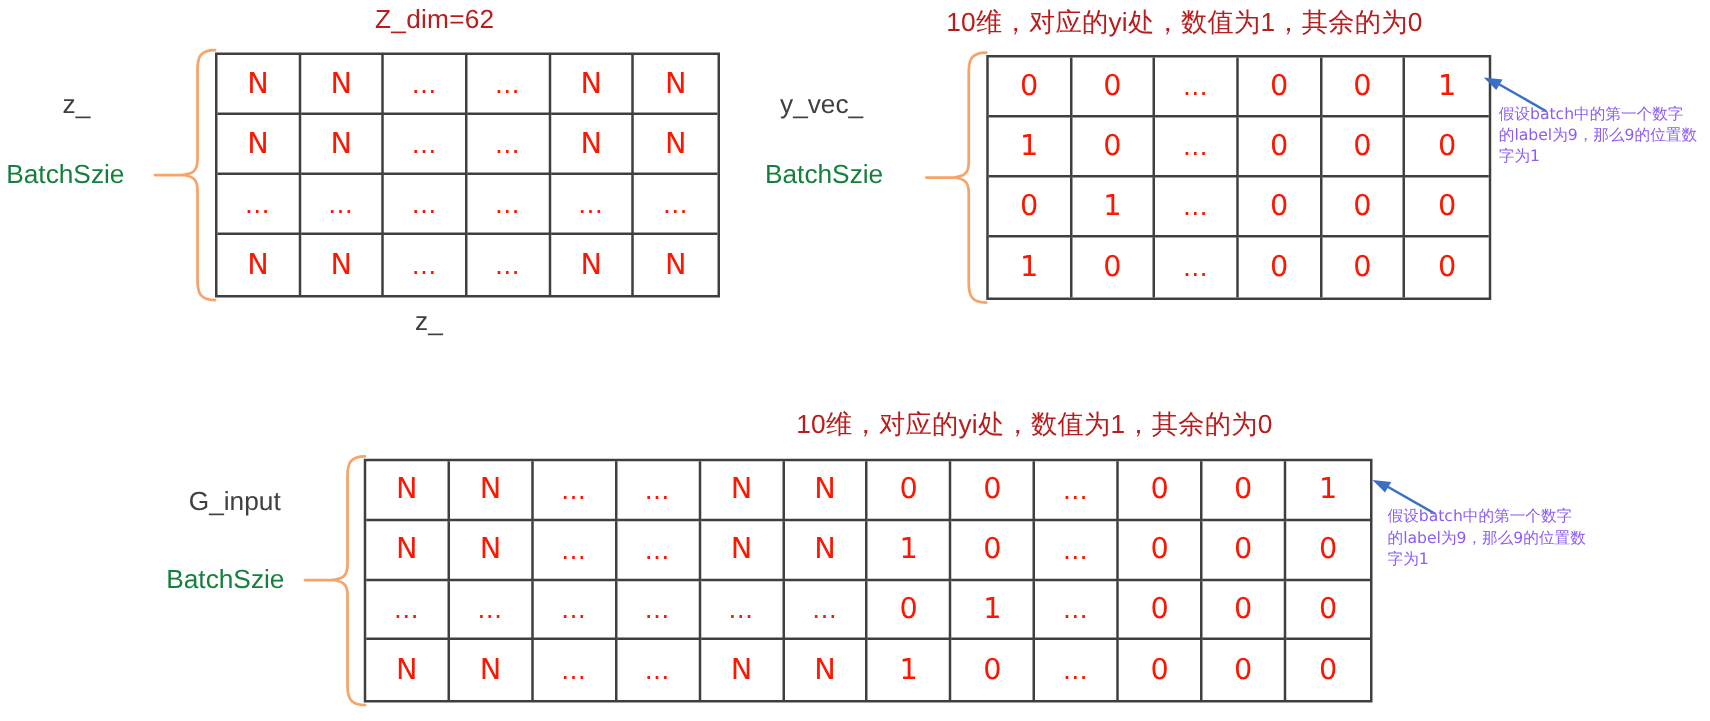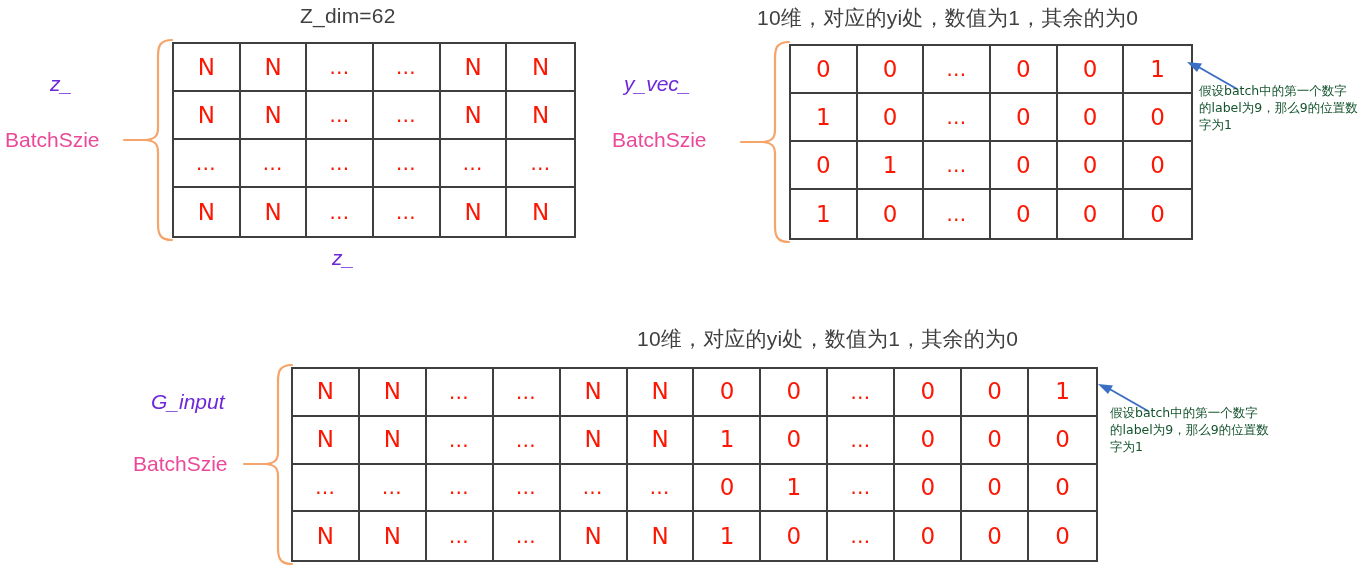--- a/index.html
+++ b/index.html
@@ -17,47 +17,46 @@
     -webkit-font-smoothing: antialiased;
   }
   .canvas {
     position: absolute;
     inset: 0;
   }
 
   
   .heading {
     position: absolute;
-    color: #404040;
+    color: #b91c1c;
     font-size: 21px;
     font-weight: 400;
     white-space: nowrap;
     letter-spacing: .2px;
   }
   #heading-zdim   { left: 300px; top: 4px; }
   #heading-yvec   { left: 757px; top: 4px; }
   #heading-ginput { left: 637px; top: 325px; }
 
   
   .var-label {
     position: absolute;
-    color: #6d28d9;
+    color: #404040;
     font-size: 21px;
     white-space: nowrap;
-    font-style: italic;
   }
   #label-z-left   { left: 50px;  top: 72px; }
   #label-z-bottom { left: 332px; top: 246px; }
   #label-yvec     { left: 624px; top: 72px; }
   #label-ginput   { left: 151px; top: 390px; text-align: right; }
 
   
   .batch-label {
     position: absolute;
-    color: #ec4899;
+    color: #15803d;
     font-size: 21px;
     white-space: nowrap;
   }
   #batch-1 { left: 5px;   top: 128px; }
   #batch-2 { left: 612px; top: 128px; }
   #batch-3 { left: 133px; top: 452px; }
 
   
   .matrix {
     position: absolute;
@@ -101,21 +100,21 @@
     position: absolute;
     pointer-events: none;
   }
   #brace-1 { left: 118px; top: 38px;  width: 56px;  height: 204px; }
   #brace-2 { left: 735px; top: 40px;  width: 56px;  height: 204px; }
   #brace-3 { left: 238px; top: 363px; width: 56px;  height: 203px; }
 
   
   .callout {
     position: absolute;
-    color: #14532d;
+    color: #8b5cf6;
     font-size: 12.5px;
     line-height: 1.35;
     width: 160px;
     font-family: "DejaVu Sans", sans-serif;
   }
   #callout-1 { left: 1199px; top: 83px; }
   #callout-2 { left: 1110px; top: 405px; }
 
   .callout-arrow { position: absolute; }
   #arrow-1 { left: 1185px; top: 58px;  width: 60px; height: 36px; }

